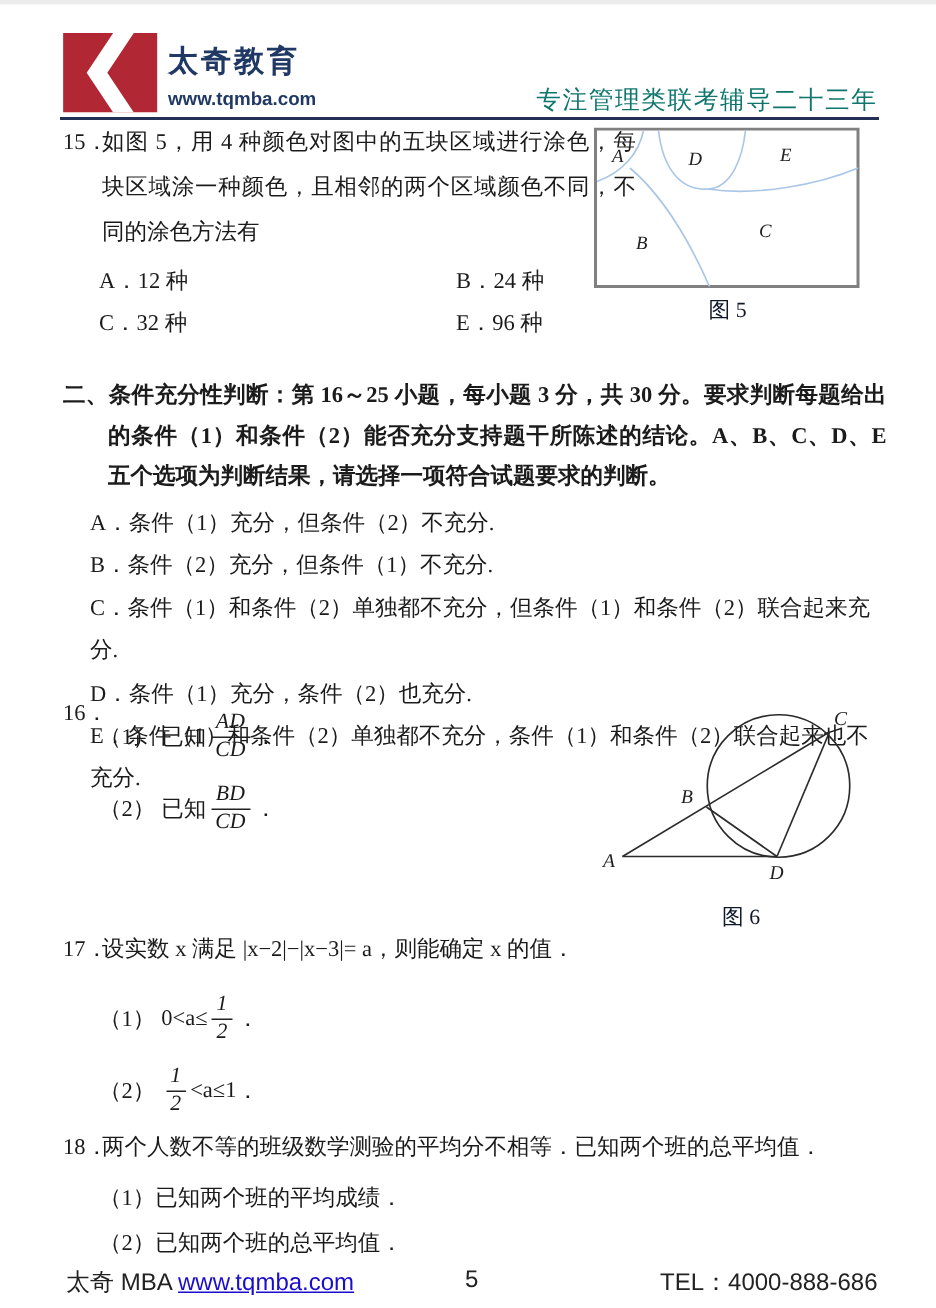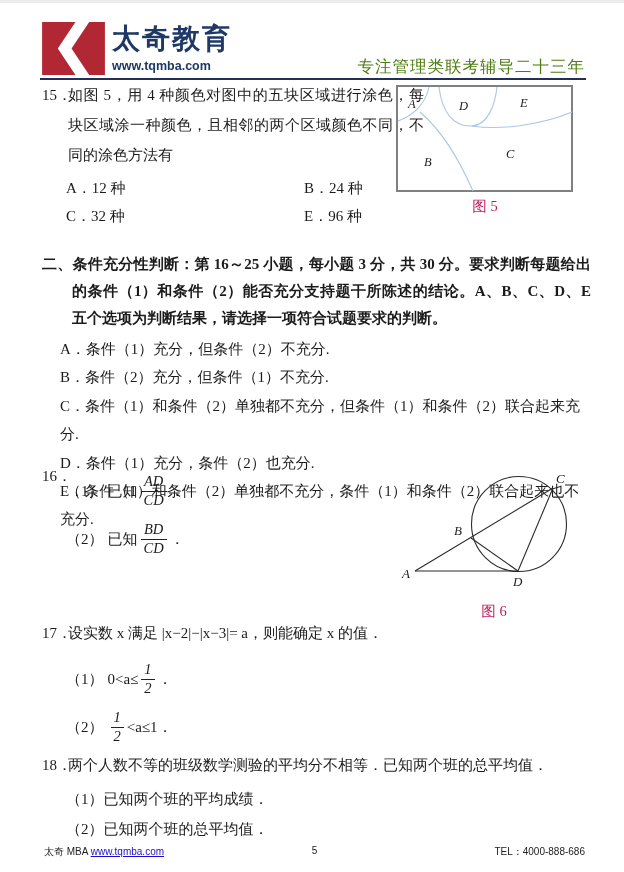--- a/index.html
+++ b/index.html
@@ -10,30 +10,30 @@
     color:#1b1b1b; font-size:15px;
   }
   .top-edge{position:absolute;top:0;left:0;right:0;height:3px;background:#ececec;}
 
   
   .header{position:absolute; top:20px; left:40px; right:39px; height:58px;}
   .logo-wrap{position:absolute; left:2px; top:2px; display:flex; align-items:flex-start;}
   .logo-icon{width:63px; height:53px; display:block;}
   .brand-block{margin-left:7px; padding-top:4px;}
   .brand-name{
-    font-family:Liberation Mono, monospace;
-    font-size:28px; font-weight:bold; color:#1f3864; letter-spacing:2px; line-height:30px;
+    font-family:Liberation Serif, serif;
+    font-size:20px; font-weight:bold; color:#1f3864; letter-spacing:2px; line-height:30px;
   }
   .brand-url{
     font-family:"Liberation Sans","DejaVu Sans",sans-serif;
     font-size:12.5px; font-weight:bold; color:#1f3864; line-height:16px; margin-top:2px;
   }
   .slogan{
     position:absolute; right:0; bottom:0;
-    font-size:16.5px; color:#4d7c0f; letter-spacing:1px;
+    font-size:16.5px; color:#0f766e; letter-spacing:1px;
   }
   .header-rule{position:absolute; top:78px; left:40px; width:546px; border-top:2px solid #232f55;}
 
   
   .q{position:absolute; left:42px;}
   .qnum{position:absolute; left:0; top:0; line-height:30px;}
   .stem{margin:0 0 0 26px; text-align:justify; line-height:30px;}
   .opts-grid{
     display:grid; grid-template-columns:238px 1fr;
     margin:0 0 0 24px; line-height:28px;
@@ -54,32 +54,32 @@
     margin:0; font-weight:bold; text-align:justify;
     line-height:27px; padding-left:30px; text-indent:-30px;
   }
   .sec2-opts{margin-top:3px; margin-left:18px;}
   .sec2-opts p{margin:0; line-height:28.4px;}
 
   
   .fig5{position:absolute; left:396px; top:85px; width:178px; height:108px;}
   .fig5 svg{display:block;}
   .fig-caption{
-    position:absolute; text-align:center; font-size:14.5px; color:#be185d;
+    position:absolute; text-align:center; font-size:14.5px; color:#0f172a;
   }
   .fig5-cap{left:396px; top:197px; width:178px;}
   .fig6{position:absolute; left:398px; top:468px; width:192px; height:132px;}
   .fig6-cap{left:398px; top:602px; width:192px;}
   .fig-label{font-style:italic; font-size:12.5px; fill:#222; font-family:"Liberation Serif","DejaVu Serif",serif;}
   .fig6 .fig-label{font-size:13px;}
 
   
   .footer{
     position:absolute; top:843px; left:44px; right:39px; height:20px;
-    font-family:"Liberation Sans","DejaVu Sans",sans-serif; font-size:10px; color:#222;
+    font-family:"Liberation Sans","DejaVu Sans",sans-serif; font-size:16px; color:#222;
   }
   .footer-left{position:absolute; left:0; top:2px;}
   .footer-page{position:absolute; left:0; right:0; top:2px; text-align:center;}
   .footer-tel{position:absolute; right:0; top:2px;}
   .footer a{color:#1a0dcc; text-decoration:underline;}
 </style>
 </head>
 <body>
 
 <div class="page">

